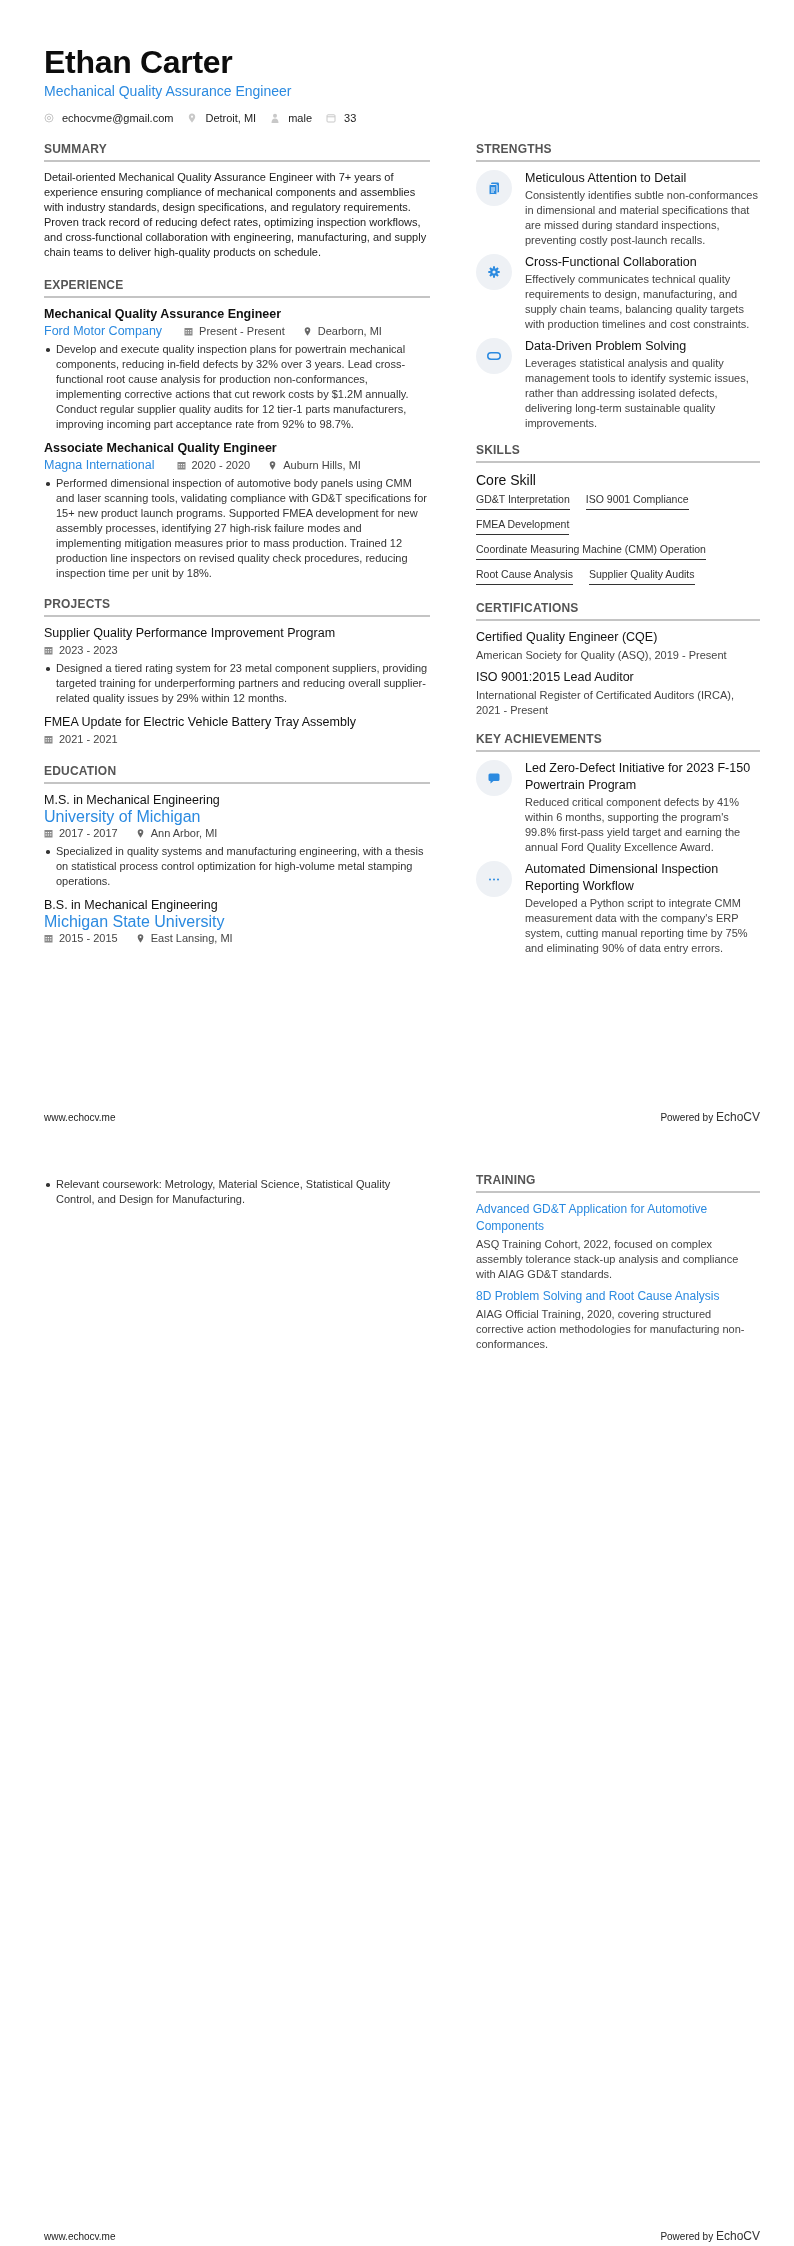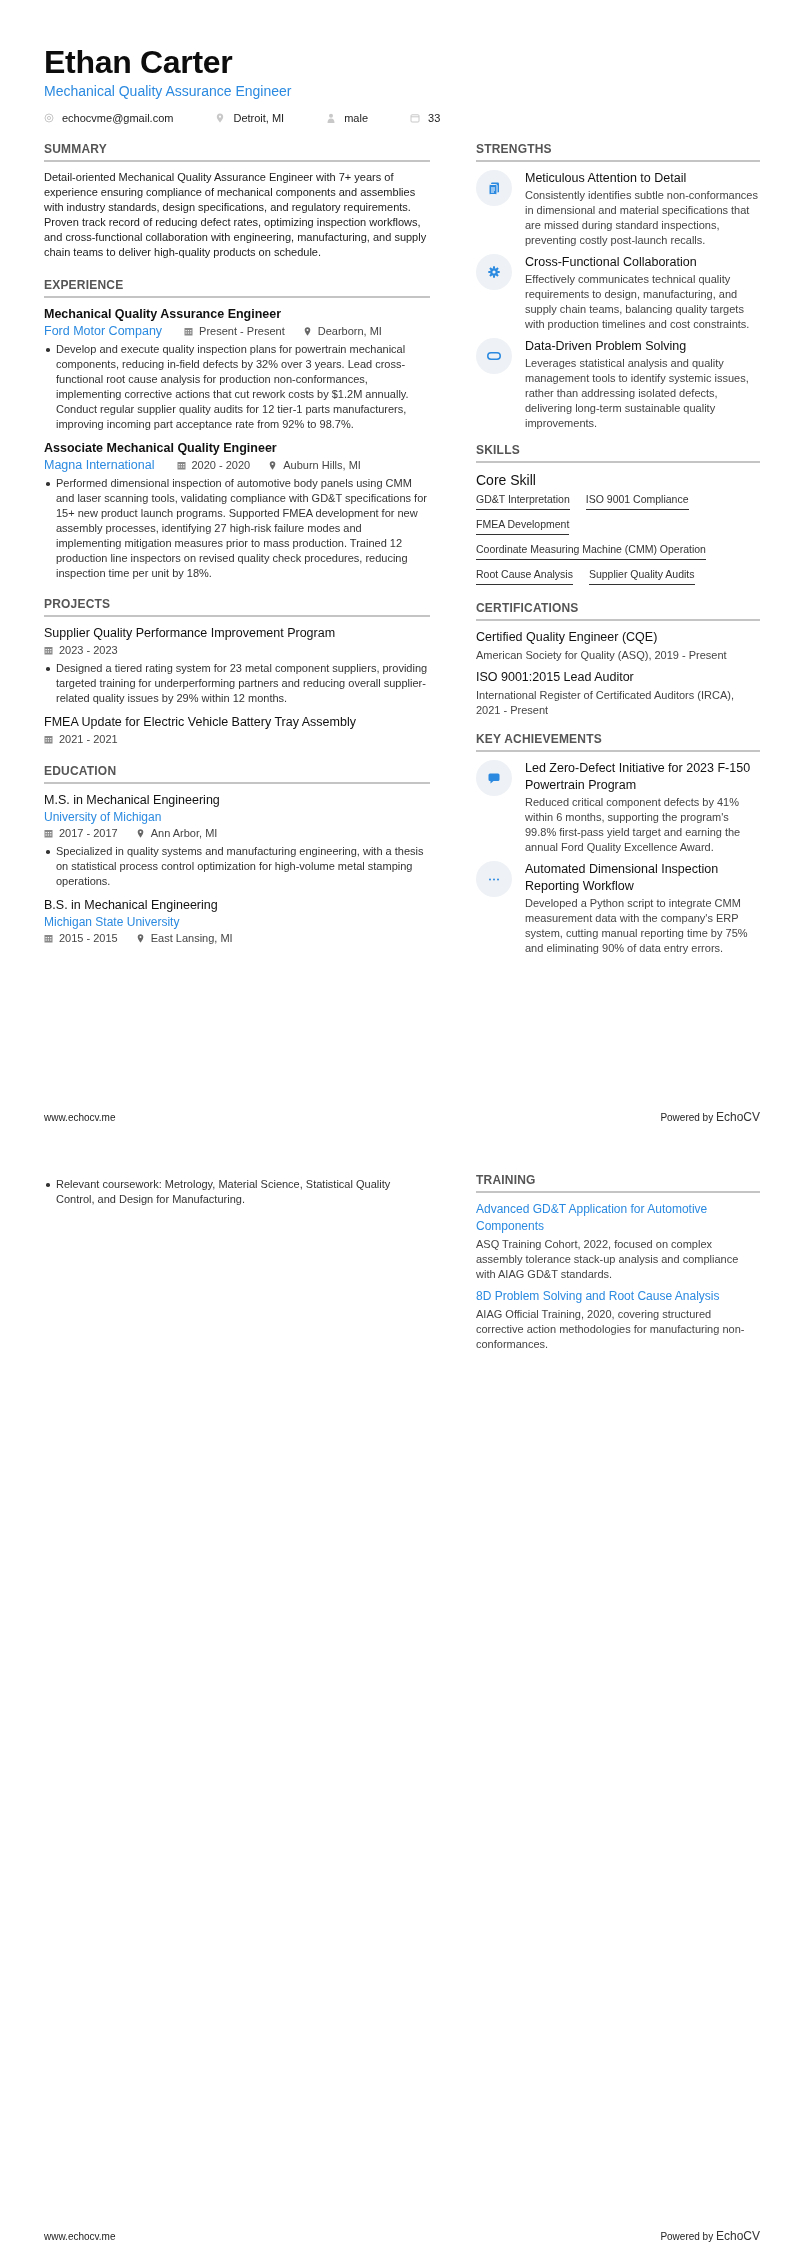--- a/index.html
+++ b/index.html
@@ -6,21 +6,21 @@
     html, body { width: 794px; background: #ffffff; }
     body { font-family: "Liberation Sans", "DejaVu Sans", sans-serif; color: #1a1a1a; position: relative; height: 2246px; overflow: hidden; }
 
     .page { position: absolute; left: 0; width: 664px; }
     .page1 { top: 0; height: 1123px; }
     .page2 { top: 1123px; height: 1123px; }
 
     .header { position: absolute; left: 44px; top: 44px; }
     .name { font-size: 32px; font-weight: 700; color: #0d0d0d; letter-spacing: -0.3px; line-height: 36px; }
     .title { font-size: 14px; color: #2b8ae0; margin-top: 2px; line-height: 18px; }
-    .contacts { display: flex; align-items: center; margin-top: 12px; font-size: 11px; color: #222; gap: 28px; }
+    .contacts { display: flex; align-items: center; margin-top: 12px; font-size: 11px; color: #222; }
     .contact { display: flex; align-items: center; margin-right: 14px; }
     .cicon { width: 10px; height: 10px; margin-right: 8px; display: inline-block; }
 
     .col-left { position: absolute; left: 44px; width: 386px; }
     .col-right { position: absolute; left: 476px; width: 284px; }
 
     .sec-title { font-size: 12px; color: #555; letter-spacing: 0.2px; text-transform: uppercase; padding-bottom: 3px; border-bottom: 2px solid #c4c4c4; margin-bottom: 8px; line-height: 15px; font-weight: bold; }
 
     .summary { font-size: 11px; line-height: 15px; color: #222; }
 
@@ -29,21 +29,21 @@
     .job-meta { display: flex; align-items: center; font-size: 11px; color: #444; line-height: 17px; }
     .company { font-size: 12.5px; color: #2b8ae0; margin-right: 22px; }
     .meta-item { display: flex; align-items: center; margin-right: 18px; }
     .micon { width: 9px; height: 9px; margin-right: 6px; }
     .bullets { list-style: none; margin-top: 2px; }
     .bullets li { position: relative; padding-left: 12px; font-size: 11px; line-height: 15px; color: #333; }
     .bullets li::before { content: ""; position: absolute; left: 2px; top: 6px; width: 3.5px; height: 3.5px; border-radius: 50%; background: #333; }
 
     .proj-title { font-size: 12.5px; color: #111; line-height: 17px; }
     .edu-title { font-size: 12.5px; color: #111; line-height: 17px; }
-    .school { font-size: 12px; color: #2b8ae0; line-height: 16px; }
+    .school { font-size: 16px; color: #2b8ae0; line-height: 16px; }
 
     .strength { display: flex; margin-bottom: 6px; }
     .sicon-wrap { width: 36px; height: 36px; border-radius: 50%; background: #eef1f5; flex-shrink: 0; display: flex; align-items: center; justify-content: center; margin-right: 13px; margin-top: 0px; }
     .s-body { flex: 1; }
     .s-title { font-size: 12.5px; color: #111; line-height: 17px; }
     .s-desc { font-size: 11px; line-height: 15px; color: #444; margin-top: 1px; }
 
     .skill-group { font-size: 14px; color: #111; line-height: 18px; margin-bottom: 4px; }
     .skills { display: flex; flex-wrap: wrap; }
     .skill { font-size: 10.5px; color: #333; padding-bottom: 3px; border-bottom: 1.5px solid #333; margin-right: 16px; margin-bottom: 8px; line-height: 13px; }

